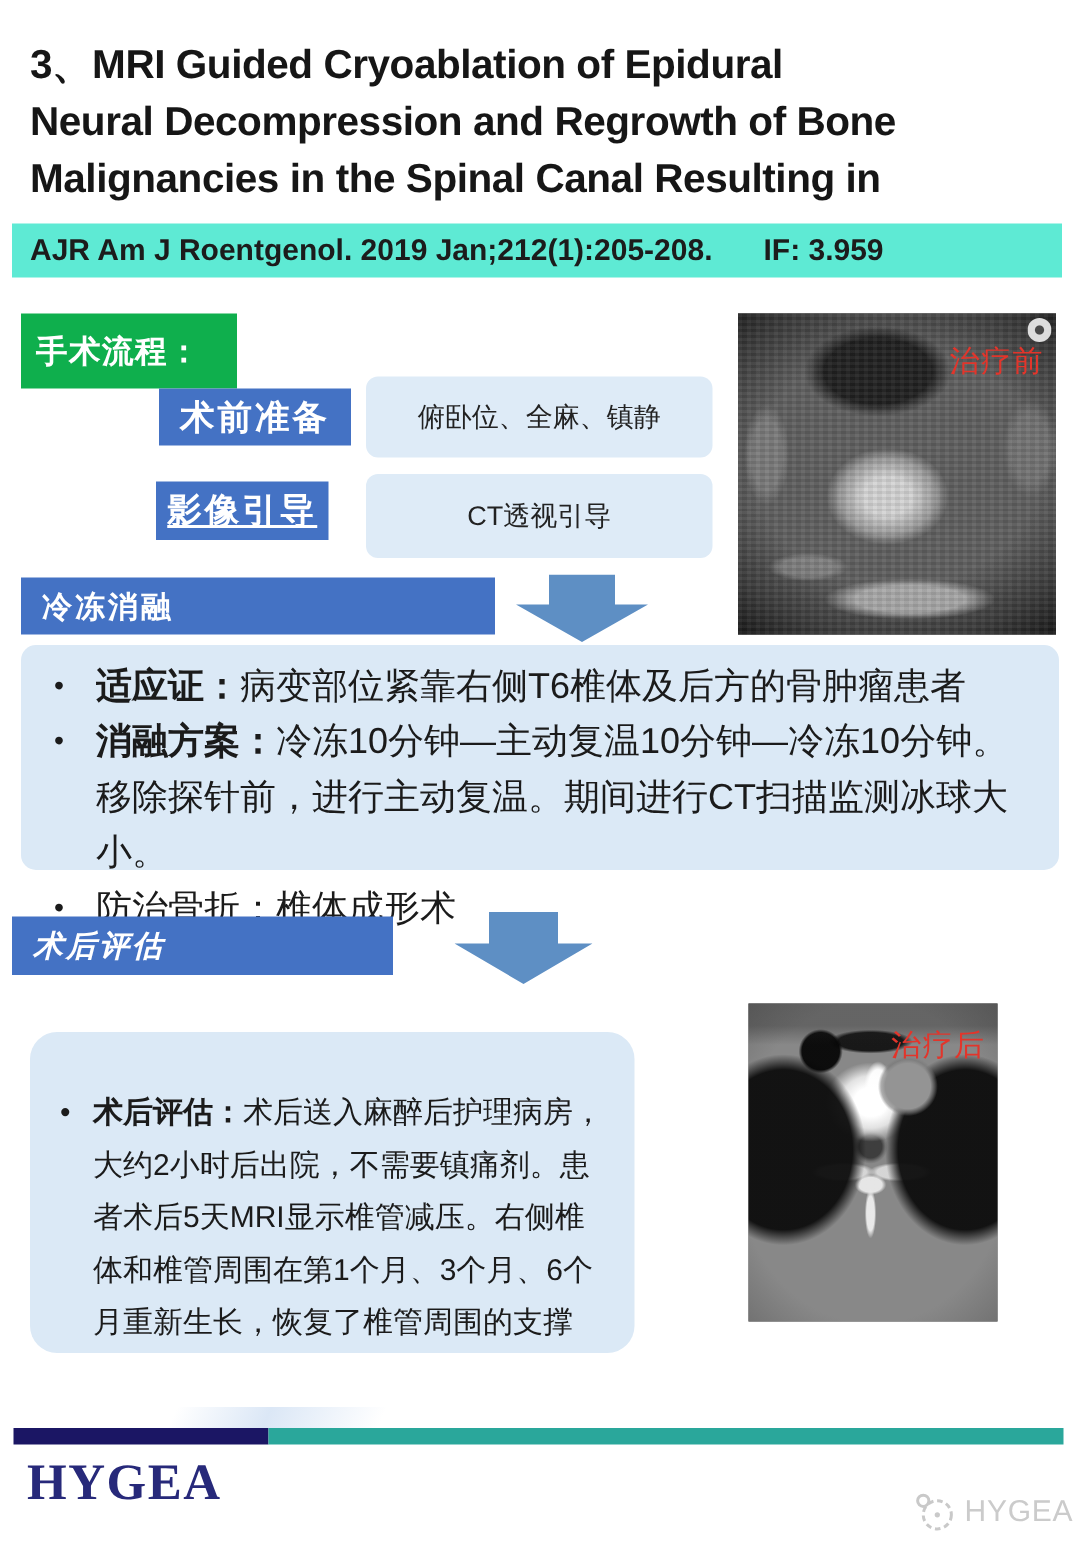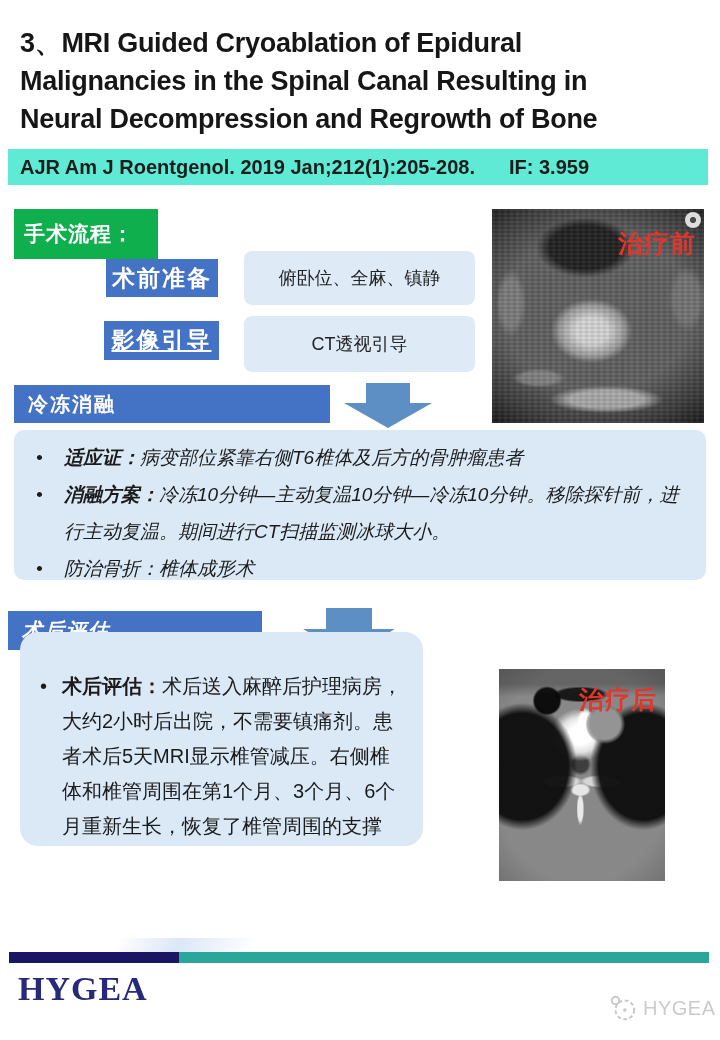--- a/index.html
+++ b/index.html
@@ -24,21 +24,21 @@
   
   .flow-header {
     position:absolute; left:14px; top:209px; width:144px; height:50px;
     background:#0faf4d; color:#ffffff; font-size:21px; font-weight:700;
     display:flex; align-items:center; padding-left:10px; letter-spacing:1px;
   }
   .step-label {
     position:absolute; background:#4472c4; color:#ffffff; font-weight:700;
     display:flex; align-items:center; justify-content:center; font-size:23px; letter-spacing:2px;
   }
-  .step-label.prep { left:106px; top:259px; width:112px; height:38px;text-align:center; }
+  .step-label.prep { left:106px; top:259px; width:128px; height:38px;text-align:center; }
   .step-label.guide { left:104px; top:321px; width:115px; height:39px;text-decoration:underline; }
   .step-detail {
     position:absolute; background:#deebf7; border-radius:8px; color:#222222;
     display:flex; align-items:center; justify-content:center; font-size:18px;
   }
   .step-detail.prep { left:244px; top:251px; width:231px; height:54px; }
   .step-detail.guide { left:244px; top:316px; width:231px; height:56px; }
 
   .stage-bar {
     position:absolute; background:#4472c4; color:#ffffff; font-weight:700;
@@ -49,34 +49,34 @@
 
   .arrow-down { position:absolute; }
   .arrow-down.a1 { left:344px; top:383px; width:88px; height:45px; }
   .arrow-down.a2 { left:303px; top:608px; width:92px; height:48px; }
   .arrow-down svg { width:100%; height:100%; display:block; }
 
   
   .panel {
     position:absolute; background:#dbe9f6; border-radius:10px; color:#1b1b1b;
   }
-  .panel.cryo { left:14px; top:430px; width:692px; height:150px; padding:9px 14px 0 16px; font-size:19px;font-style:italic; }
+  .panel.cryo { left:14px; top:430px; width:692px; height:150px; padding:9px 14px 0 16px; font-size:24px; }
   .panel.cryo .li { position:relative; padding-left:34px; line-height:37px; }
   .panel.cryo .li::before { content:"•"; position:absolute; left:6px; top:0; font-size:19px; color:#1b1b1b; }
   .panel .lbl { font-weight:700; }
 
-  .panel.post { left:20px; top:632px; width:403px; height:214px; border-radius:18px; padding:37px 14px 0 0; font-size:20px; }
+  .panel.post { left:20px; top:688px; width:403px; height:214px; border-radius:18px; padding:37px 14px 0 0; font-size:20px; }
   .panel.post .li { position:relative; padding-left:42px; line-height:35px; }
   .panel.post .li::before { content:"•"; position:absolute; left:20px; top:0; font-size:20px; color:#1b1b1b; }
 
   
   .med-img { position:absolute; overflow:hidden; }
   .med-img .img-label {
-    position:absolute; top:18px; right:8px; color:#e2352b; font-size:25px;
-    font-weight:700; letter-spacing:1px; z-index:3;
+    position:absolute; top:18px; right:8px; color:#e2352b; font-size:20px;
+    font-weight:400; letter-spacing:1px; z-index:3;
   }
   .med-img.mri { left:492px; top:209px; width:212px; height:214px;
     background-color:#141414;
     background-image:
       repeating-linear-gradient(0deg, rgba(255,255,255,0.04) 0 2px, rgba(0,0,0,0.06) 2px 4px),
       repeating-linear-gradient(90deg, rgba(255,255,255,0.03) 0 3px, rgba(0,0,0,0.05) 3px 6px),
       radial-gradient(ellipse 58px 46px at 47% 57%, rgba(218,218,218,0.95) 0 28%, rgba(165,165,165,0.85) 55%, rgba(120,120,120,0) 70%),
       radial-gradient(ellipse 33px 25px at 46% 54%, rgba(118,118,118,0.9) 0 45%, rgba(118,118,118,0) 62%),
       radial-gradient(ellipse 92px 22px at 54% 89%, rgba(195,195,195,0.75) 0 40%, rgba(195,195,195,0) 62%),
       radial-gradient(ellipse 46px 16px at 22% 79%, rgba(150,150,150,0.6) 0 40%, rgba(150,150,150,0) 58%),
@@ -125,22 +125,22 @@
   .watermark .wm-icon { width:30px; height:30px; margin-right:5px; }
   .watermark .wm-text { font-size:20px; letter-spacing:0.5px; }
 </style>
 </head>
 <body>
 
 <div class="slide">
 
   <div class="title">
     <div class="tline">3、MRI Guided Cryoablation of Epidural</div>
+    <div class="tline">Neural Decompression and Regrowth of Bone</div>
     <div class="tline">Malignancies in the Spinal Canal Resulting in</div>
-    <div class="tline">Neural Decompression and Regrowth of Bone</div>
   </div>
 
   <div class="citation">
     <span>AJR Am J Roentgenol. 2019 Jan;212(1):205-208.</span>
     <span class="if">IF: 3.959</span>
   </div>
 
   <div class="flow-header">手术流程：</div>
 
   <div class="step-label prep">术前准备</div>

